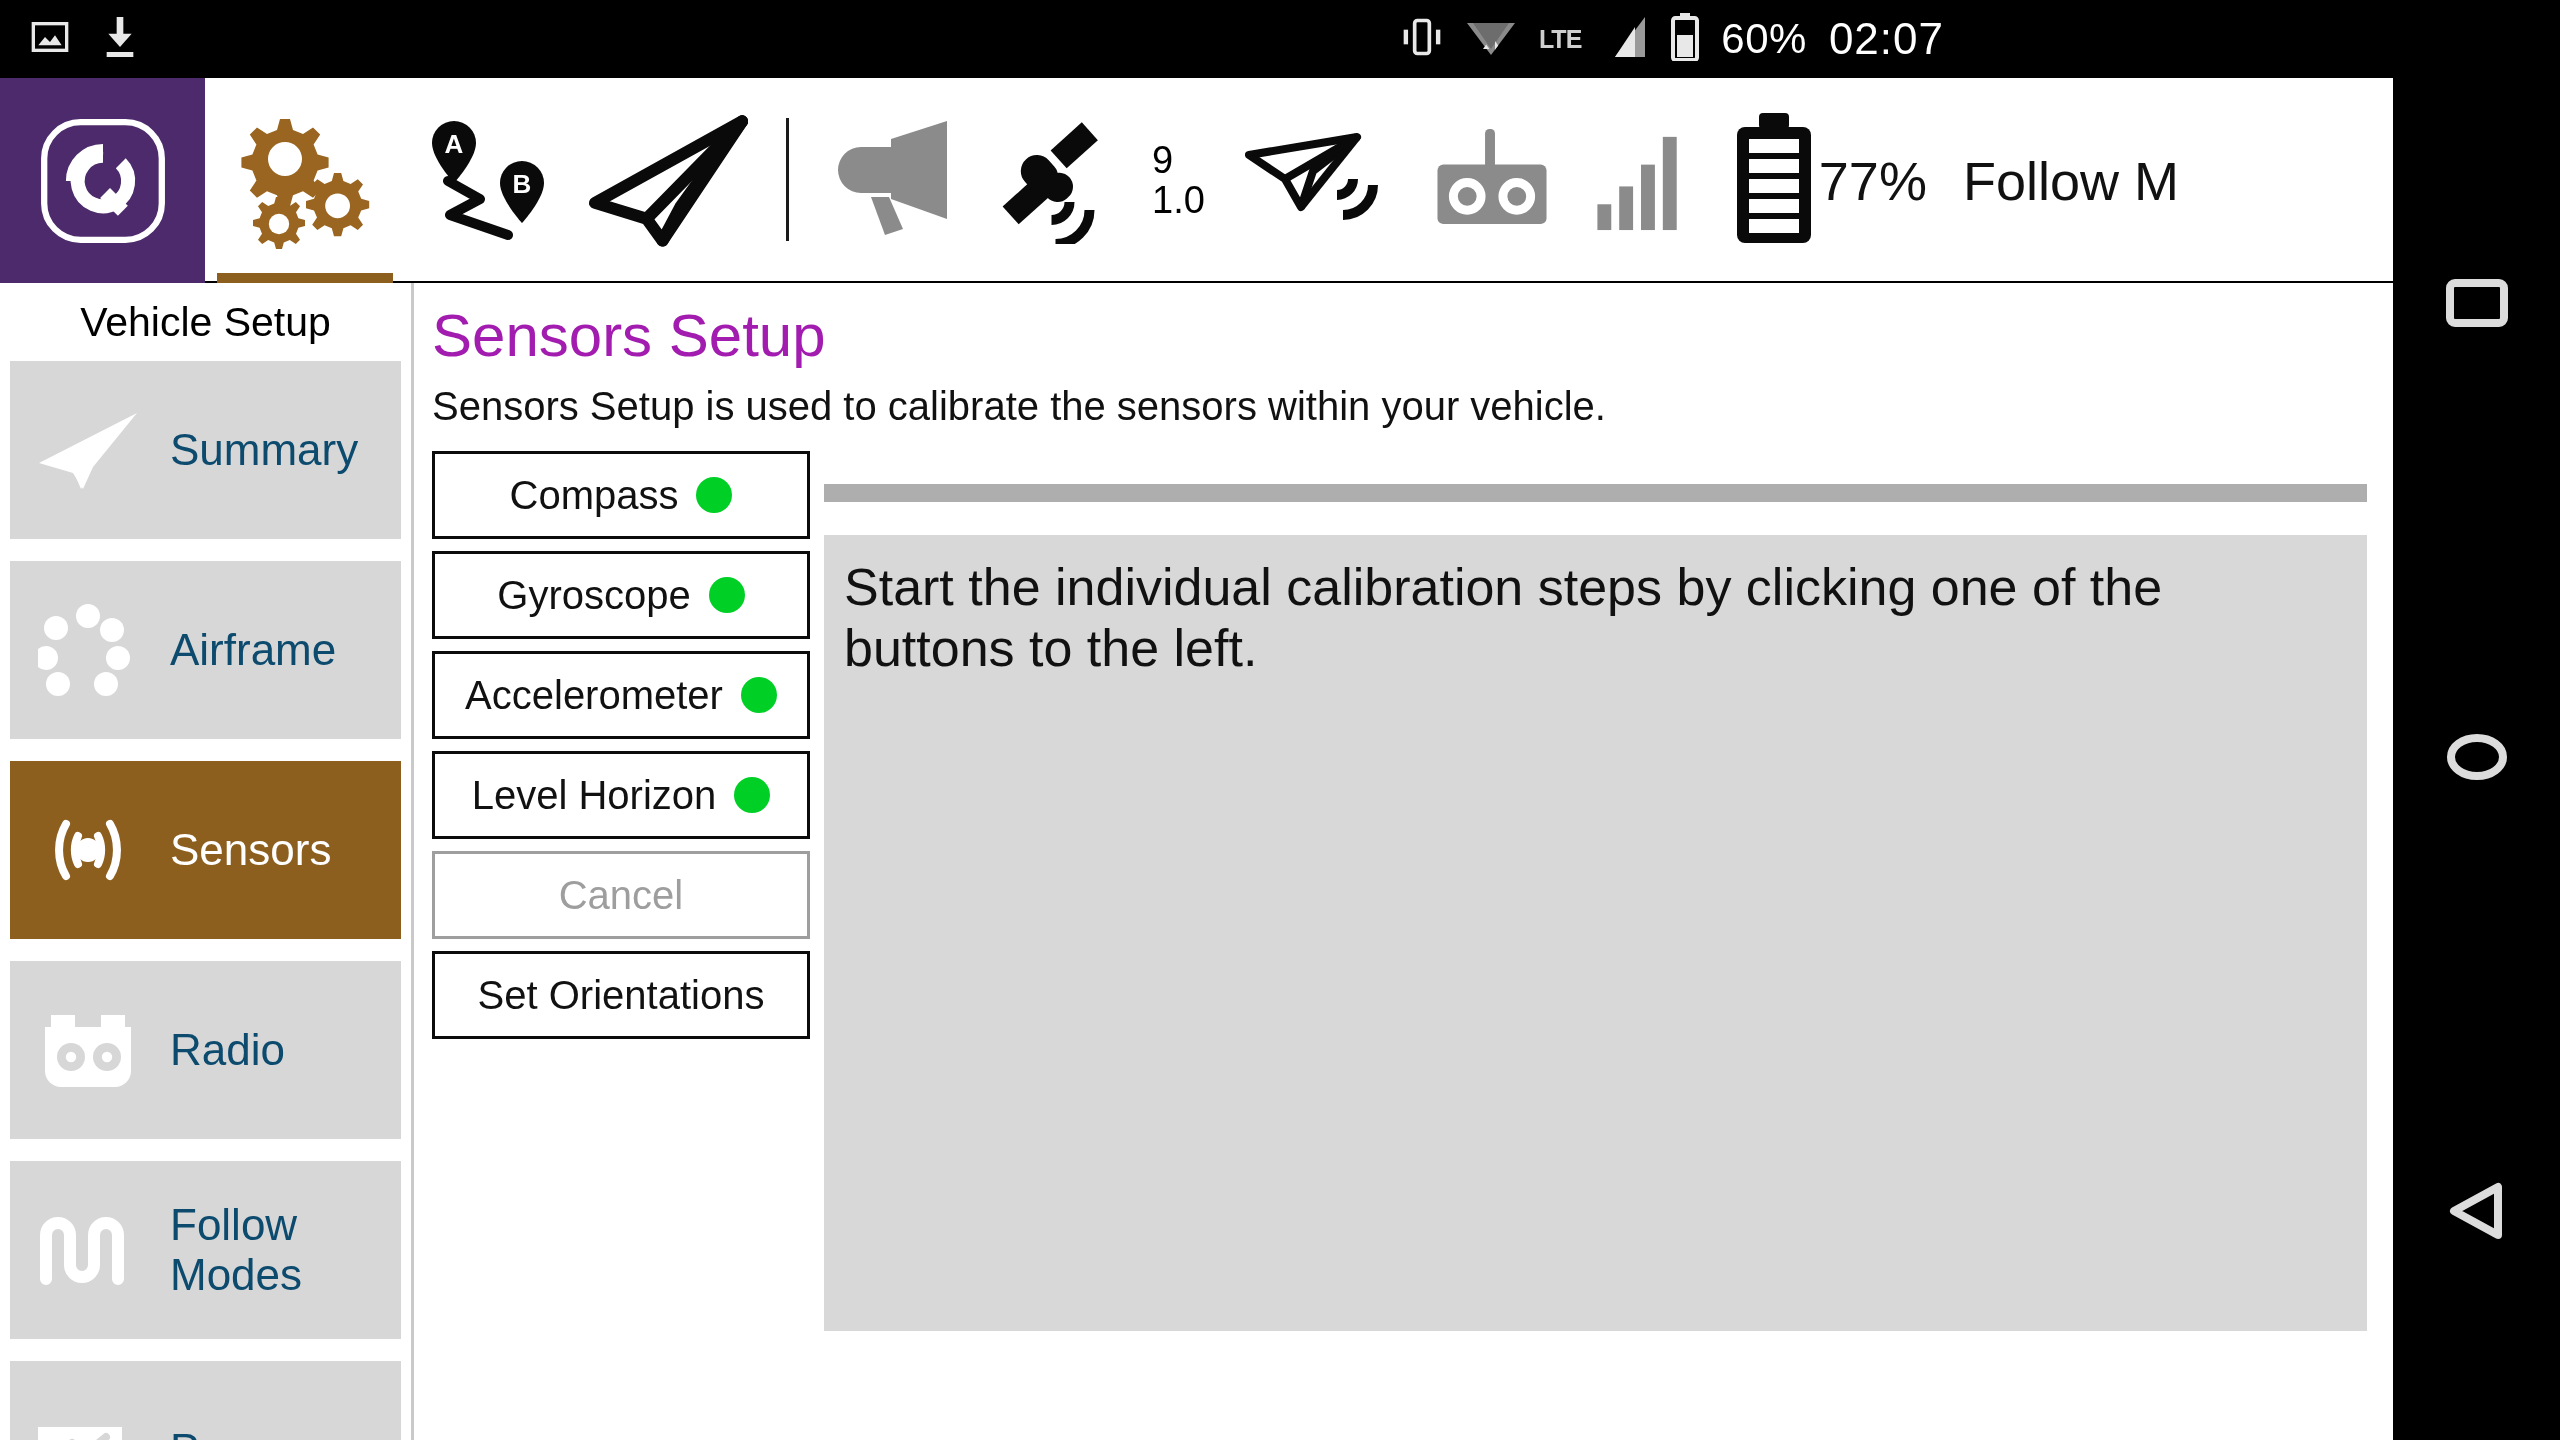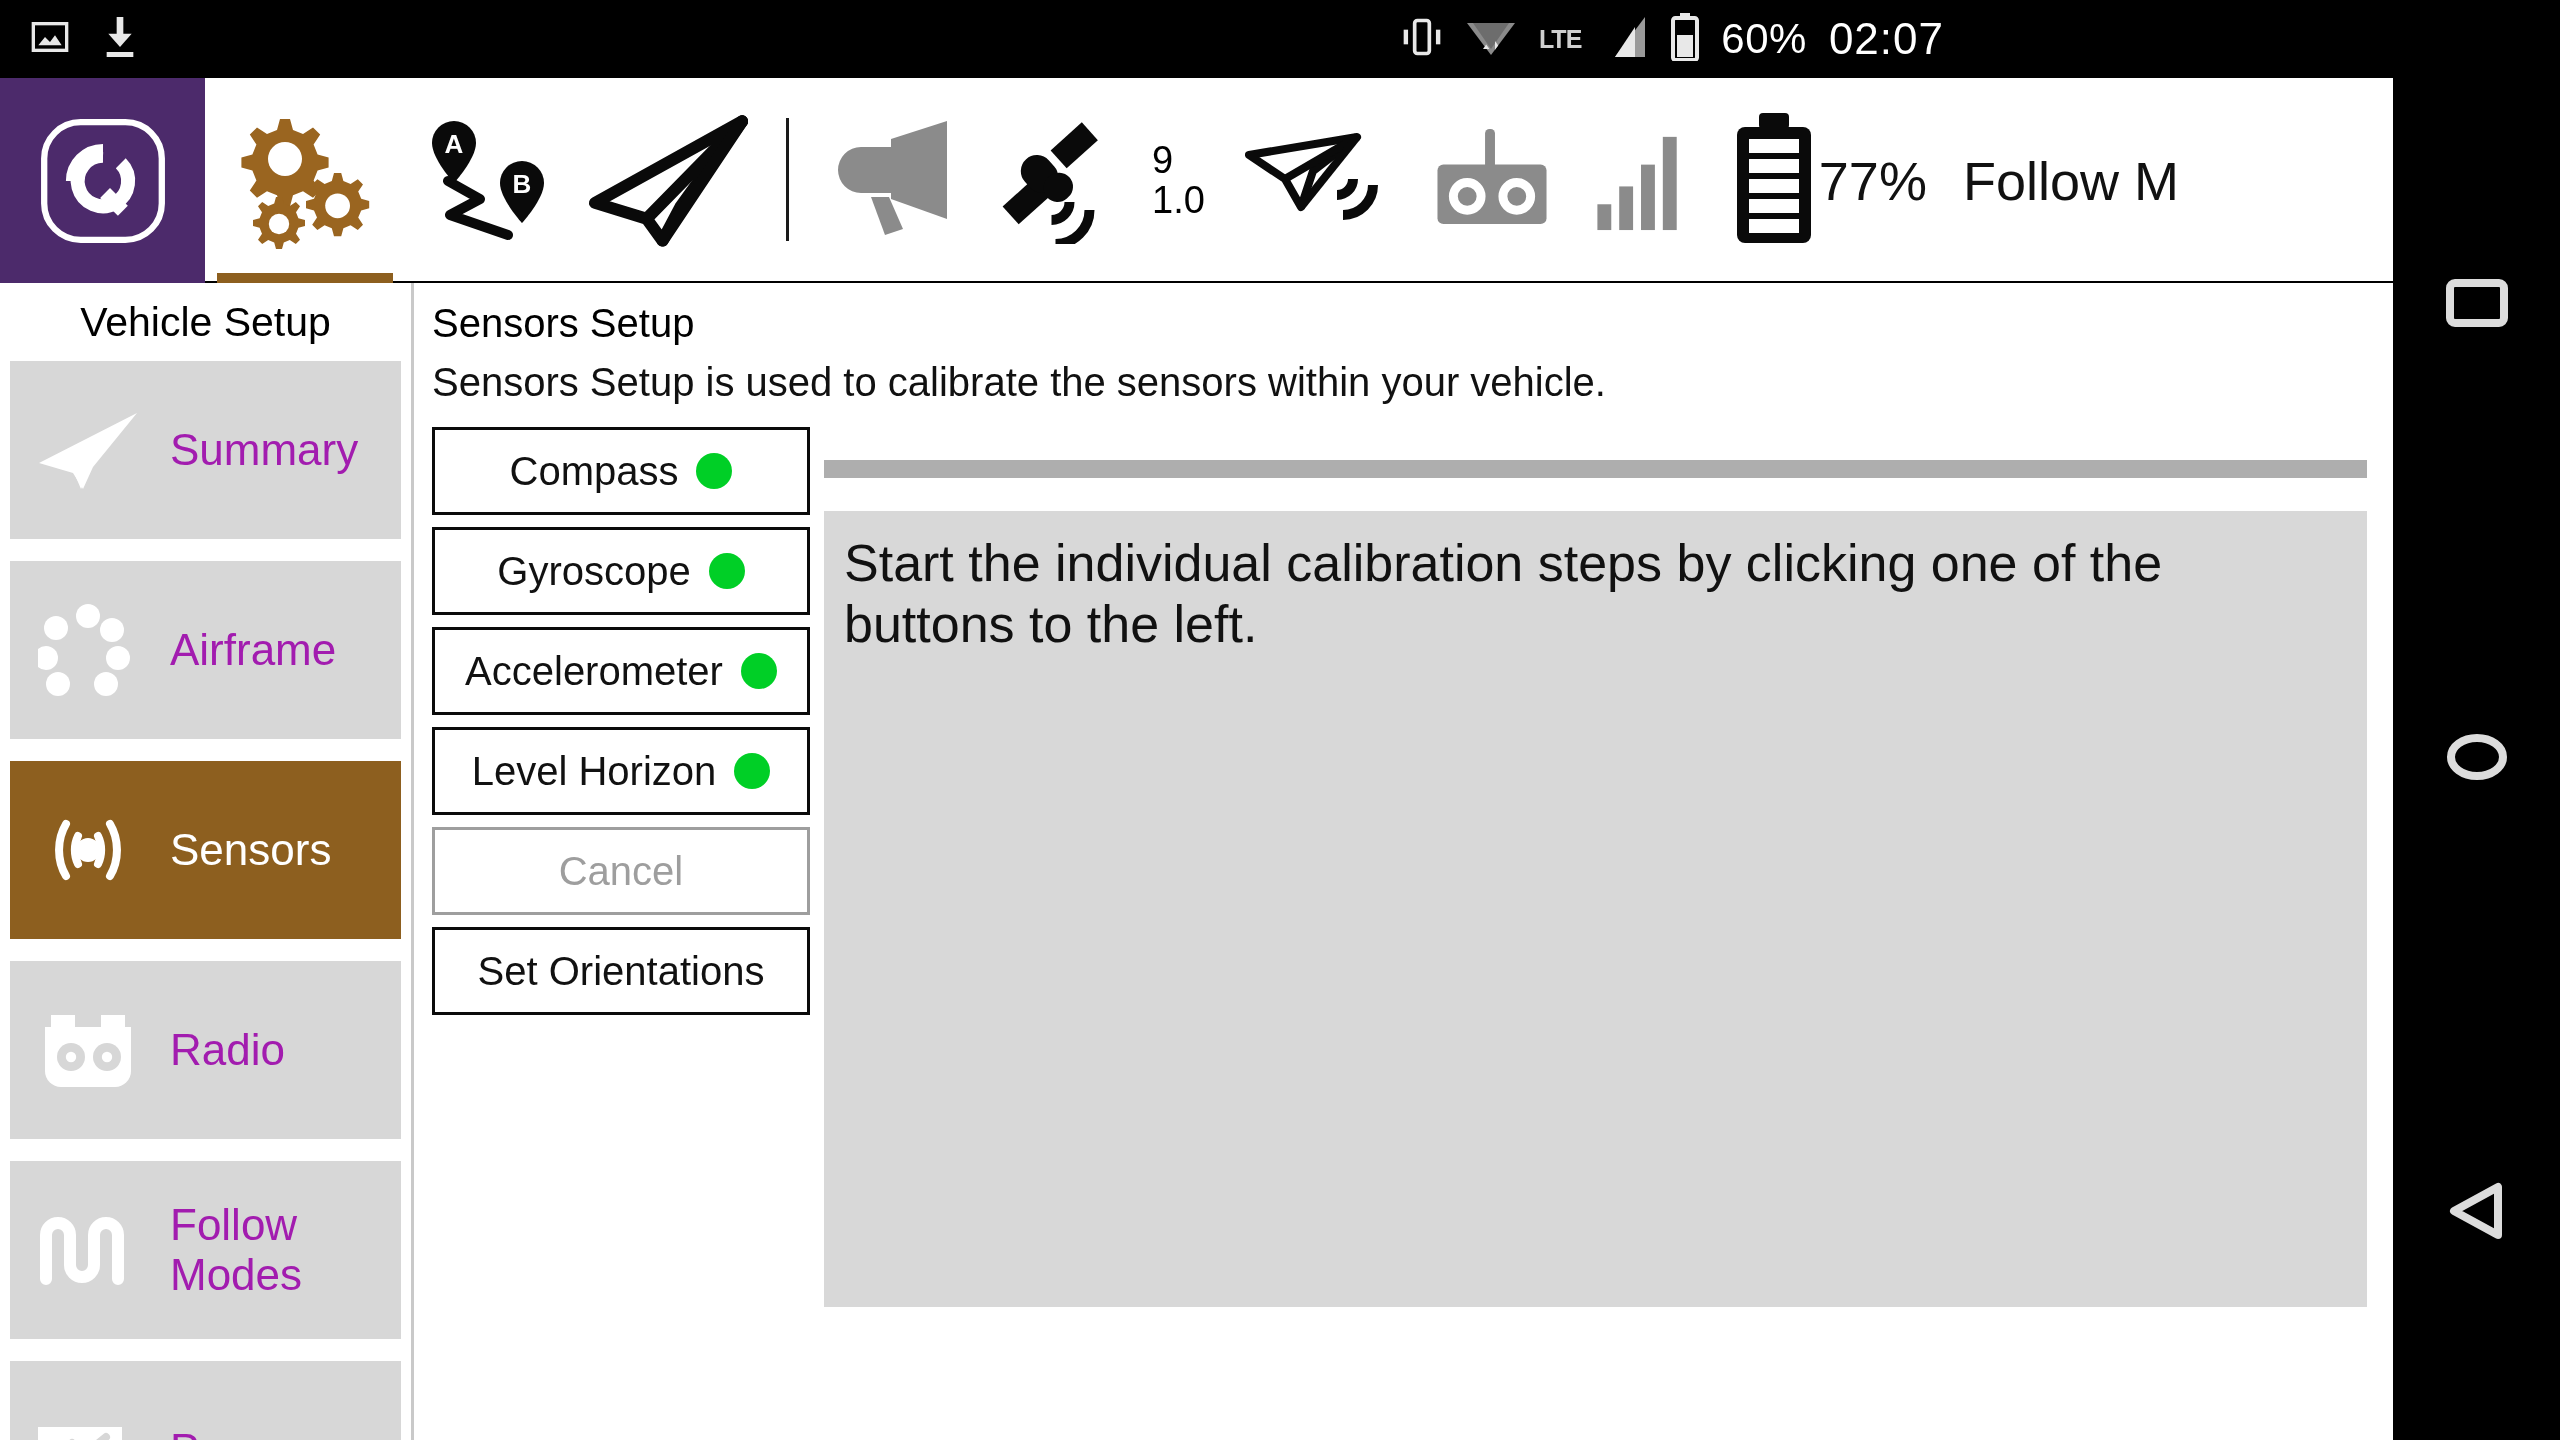--- a/index.html
+++ b/index.html
@@ -64,26 +64,26 @@
   #sidebar-title {
     height:78px; display:flex; align-items:center; justify-content:center;
     font-size:41px; color:#000;
   }
   .side-item {
     height:178px; margin:0 10px 22px 10px; background:#d7d7d7;
     display:flex; align-items:center; padding-left:18px; gap:22px;
   }
   .side-item.active { background:#8d5f1f; }
   .side-item .si-ico { width:120px; height:96px; display:flex; align-items:center; justify-content:center; flex:0 0 120px; }
-  .side-item .si-label { font-size:44px; color:#a21caf; }
+  .side-item .si-label { font-size:44px; color:#0c4a6e; }
   .side-item.active .si-label { color:#fff; }
 
   
   #main { flex:1 1 auto; background:#fff; padding:18px 0 0 18px; position:relative; overflow:hidden; }
-  #page-title { font-size:40px; color:#000000; font-weight:400; margin:0 0 14px 0; }
+  #page-title { font-size:60px; color:#a21caf; font-weight:400; margin:0 0 14px 0; }
   #page-desc { font-size:40px; color:#111; margin-bottom:22px; }
 
   #content-split { display:flex; gap:14px; height:880px; }
   #btn-col { width:378px; flex:0 0 378px; }
   .cal-btn {
     height:88px; margin-bottom:12px; border:3px solid #0b0b0b; background:#fff;
     display:flex; align-items:center; justify-content:center; gap:18px;
     font-size:40px; color:#111; position:relative;
   }
   .cal-btn .dot { width:36px; height:36px; border-radius:50%; background:#00cf26; flex:0 0 36px; }

